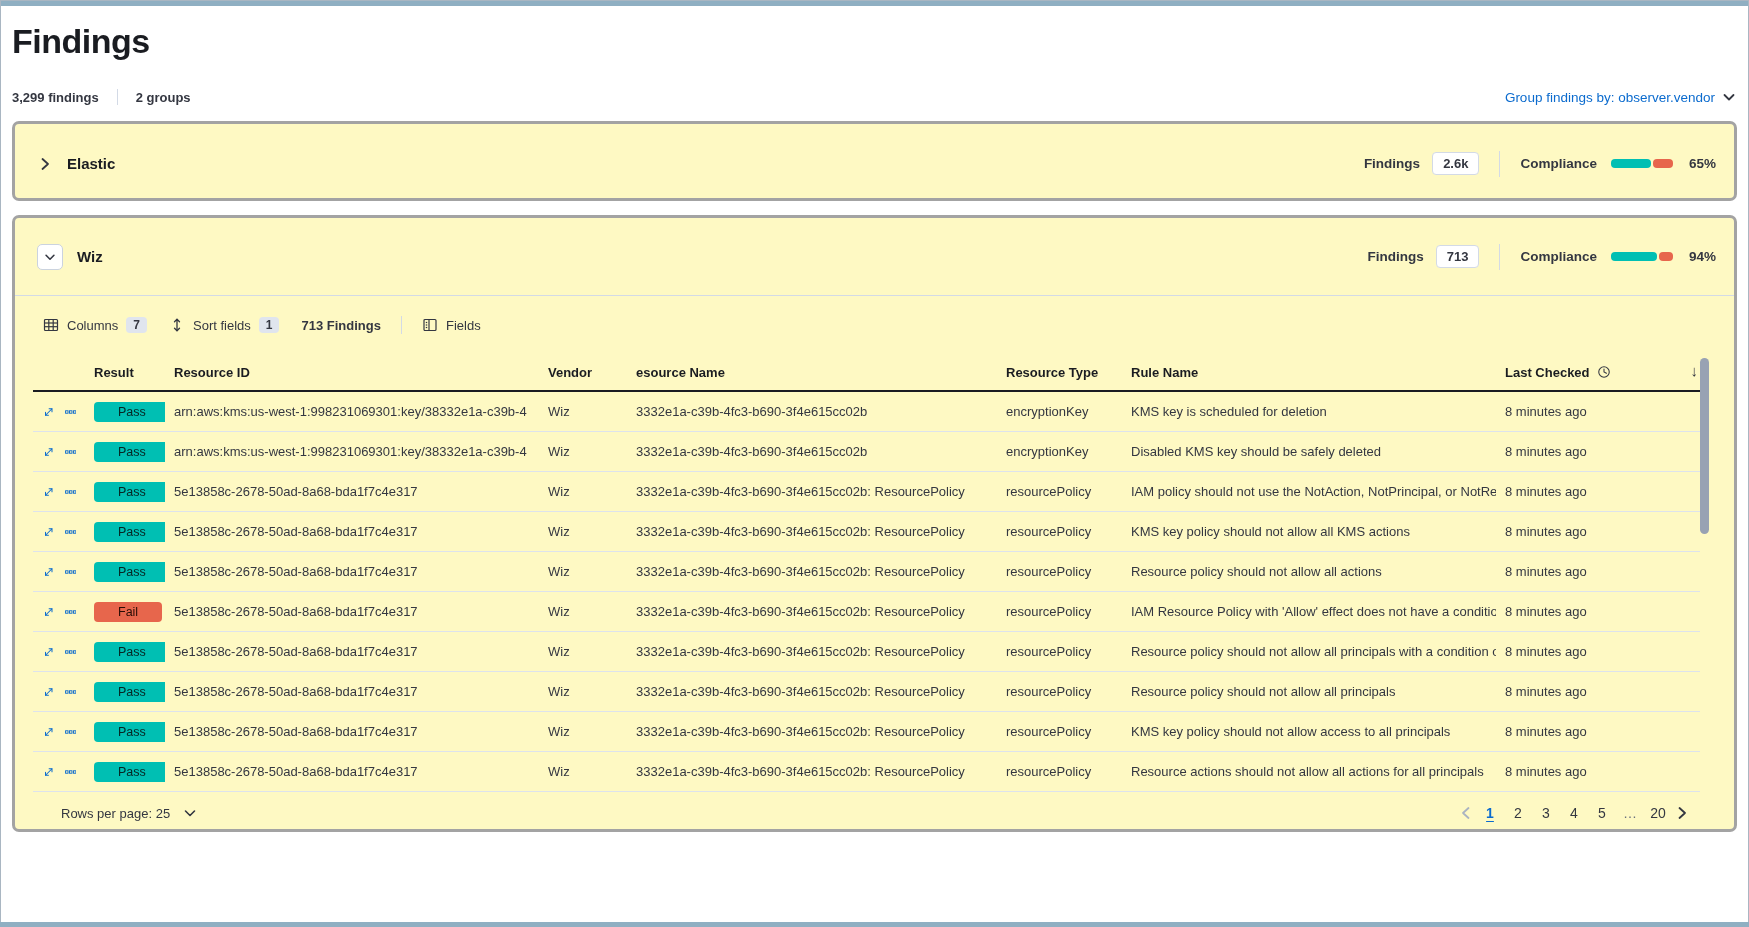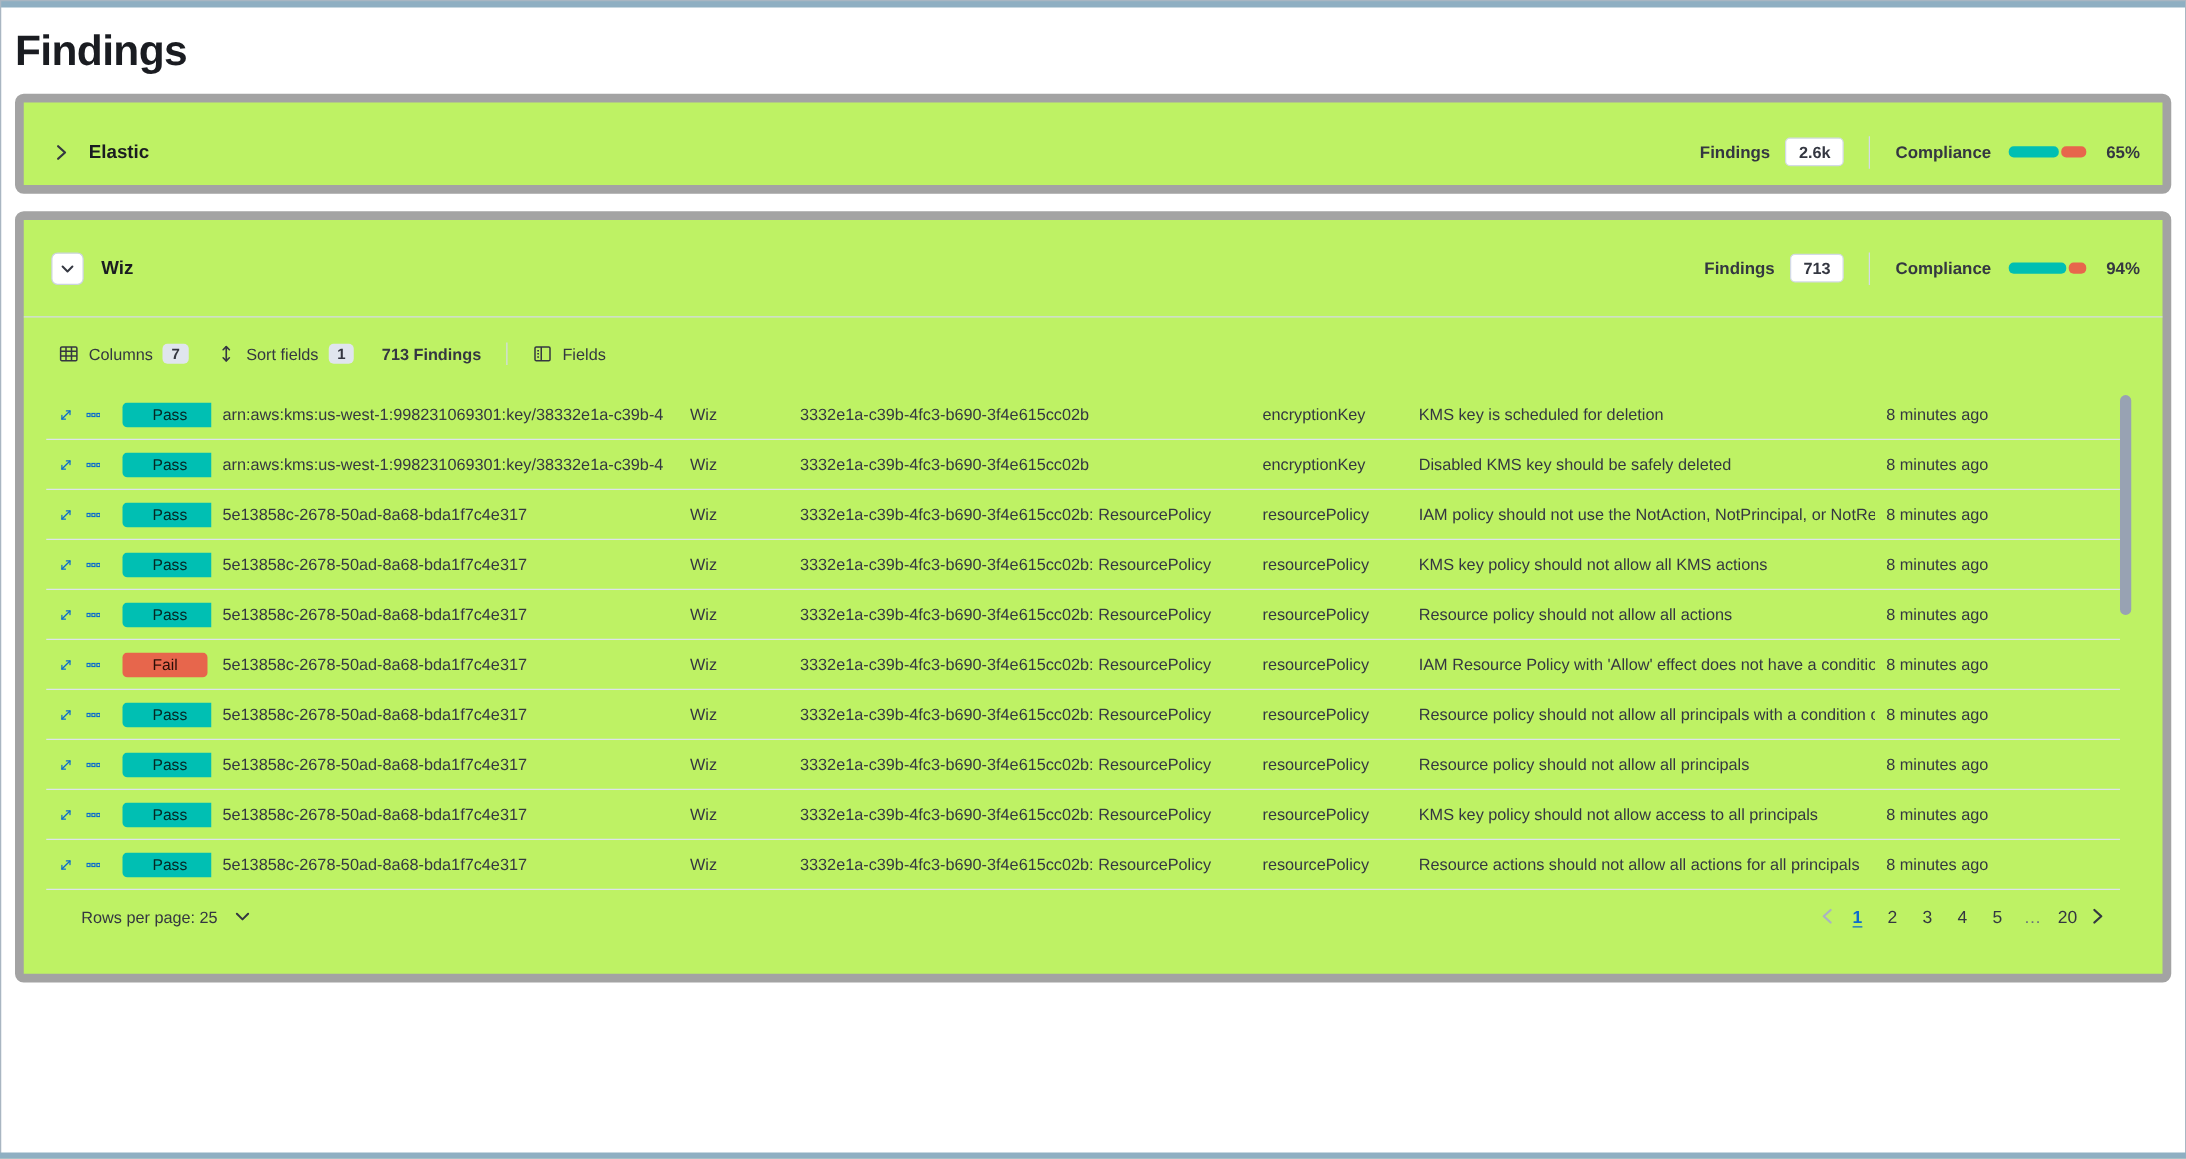--- a/index.html
+++ b/index.html
@@ -17,21 +17,21 @@
   .tab.active { color:#0b6bce; }
   .tab.active::after { content:""; position:absolute; left:0; right:0; bottom:-1px; height:3px; background:#0b6bce; border-radius:2px; }
 
   
   .summary { display:flex; align-items:center; margin-top:26px; height:20px; }
   .summary .count { font-size:13px; font-weight:700; color:#343741; }
   .vdiv { width:1px; height:16px; background:#d3dae6; margin:0 18px; }
   .group-by { margin-left:auto; display:flex; align-items:center; gap:6px; color:#0b6bce; font-size:13.5px; cursor:pointer; }
 
   
-  .panel { border:7px solid #a3a3a3; border-radius:7px; margin-top:14px; background:#bef264; }
+  .panel { border:3px solid #a3a3a3; border-radius:7px; margin-top:14px; background:#fef9c3; }
   .panel.elastic { height:80px; }
   .panel.wiz { height:617px; position:relative; }
   .group-header { height:79px; display:flex; align-items:center; padding:0 18px 0 22px; }
   .panel.wiz .group-header { border-bottom:1px solid #d3dae6; height:78px; }
   .chevron-plain { width:16px; height:16px; color:#343741; }
   .chevron-btn { width:26px; height:26px; border:1px solid #cbd3df; border-radius:5px; display:flex; align-items:center; justify-content:center; cursor:pointer; background:#fff; color:#343741; }
   .group-name { font-size:15px; font-weight:700; color:#1a1c21; margin-left:14px; }
   .group-right { margin-left:auto; display:flex; align-items:center; }
   .g-label { font-size:13.5px; font-weight:600; color:#343741; }
   .count-box { border:1px solid #d3dae6; border-radius:4px; background:#fff; padding:3px 10px; font-size:13px; font-weight:600; color:#343741; margin-left:12px; min-width:42px; text-align:center; }
@@ -83,20 +83,31 @@
 <body>
 
 <div class="frame"></div>
 <div class="band-top"></div>
 
 <div class="content">
 
   <h1 class="page-title">Findings</h1>
 
 
+  <div class="summary">
+    <span class="count">3,299 findings</span>
+    <span class="vdiv"></span>
+    <span class="count">2 groups</span>
+    <span class="group-by">
+      <span>Group findings by: observer.vendor</span>
+      <svg class="tb-icon" viewBox="0 0 16 16" width="14" height="14" fill="none" stroke="currentColor" stroke-width="1.8" stroke-linecap="round" stroke-linejoin="round">
+          <polyline points="3.5,6 8,10.5 12.5,6"></polyline>
+        </svg>
+    </span>
+  </div>
 
   <div class="panel elastic">
     <div class="group-header">
       <svg class="chevron-plain" viewBox="0 0 16 16" fill="none" stroke="currentColor" stroke-width="1.8" stroke-linecap="round" stroke-linejoin="round">
           <polyline points="5.5,3 11,8 5.5,13"></polyline>
         </svg>
       <span class="group-name">Elastic</span>
       <span class="group-right">
         <span class="g-label">Findings</span>
         <span class="count-box">2.6k</span>
@@ -162,20 +173,37 @@
               <rect x="2" y="2.5" width="12" height="11" rx="1"></rect>
               <line x1="7" y1="2.5" x2="7" y2="13.5"></line>
               <line x1="3.8" y1="5.5" x2="5.2" y2="5.5"></line>
               <line x1="3.8" y1="8" x2="5.2" y2="8"></line>
               <line x1="3.8" y1="10.5" x2="5.2" y2="10.5"></line>
             </svg>
           <span>Fields</span>
         </span>
       </div>
 
+      <div class="thead">
+        <div class="th"></div>
+        <div class="th">Result</div>
+        <div class="th">Resource ID</div>
+        <div class="th">Vendor</div>
+        <div class="th">esource Name</div>
+        <div class="th">Resource Type</div>
+        <div class="th">Rule Name</div>
+        <div class="th">
+          <span>Last Checked</span>
+          <svg class="clock-icon" viewBox="0 0 16 16" fill="none" stroke="currentColor" stroke-width="1.2" stroke-linecap="round">
+              <circle cx="8" cy="8" r="6"></circle>
+              <polyline points="8,4.5 8,8 10.8,9.5"></polyline>
+            </svg>
+        </div>
+        <span class="sort-arrow">↓</span>
+      </div>
 
       <div>
   <div class="row">
     <div class="cell controls">
       <svg class="icon-btn" viewBox="0 0 16 16" fill="none" stroke="currentColor" stroke-width="1.4" stroke-linecap="round" stroke-linejoin="round">
                 <line x1="3.5" y1="12.5" x2="12.5" y2="3.5"></line>
                 <polyline points="8.5,3.5 12.5,3.5 12.5,7.5"></polyline>
                 <polyline points="3.5,8.5 3.5,12.5 7.5,12.5"></polyline>
               </svg>
       <svg class="icon-btn" viewBox="0 0 16 16" fill="none" stroke="currentColor" stroke-width="1.3">

